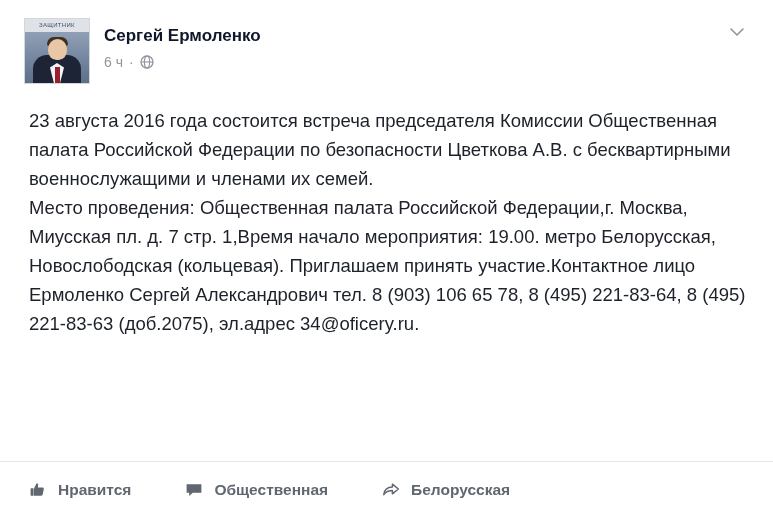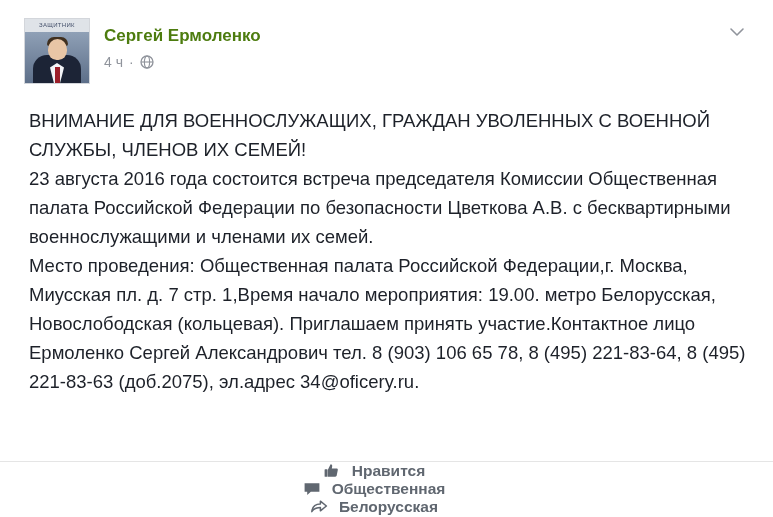--- a/index.html
+++ b/index.html
@@ -107,21 +107,21 @@
     margin-left: -2.5px;
     background: #9c1f2a;
   }
   .header-text {
     padding-left: 14px;
     padding-top: 8px;
   }
   .author-name {
     font-size: 17px;
     font-weight: bold;
-    color: #4d7c0f;
+    color: #0f172a;
     line-height: 20px;
     cursor: pointer;
   }
   .meta-row {
     display: flex;
     align-items: center;
     margin-top: 8px;
     font-size: 14px;
     color: #90949c;
   }
@@ -170,21 +170,20 @@
     position: absolute;
     left: 0;
     right: 0;
     bottom: 0;
     height: 56px;
     border-top: 1px solid #e5e5e5;
     display: flex;
     align-items: center;
     padding-left: 29px;
     box-sizing: border-box;
-    flex-direction: column;
   }
   .action {
     display: flex;
     align-items: center;
     margin-right: 54px;
     cursor: pointer;
     color: #606770;
     font-size: 15.5px;
     font-weight: bold;
   }
@@ -210,41 +209,40 @@
       <div class="body"></div>
       <div class="shirt"></div>
       <div class="tie"></div>
       <div class="hair"></div>
       <div class="head"></div>
     </div>
 
     <div class="header-text">
       <div class="author-name">Сергей Ермоленко</div>
       <div class="meta-row">
-        <span class="meta-time">4 ч</span>
+        <span class="meta-time">6 ч</span>
         <span class="meta-dot">·</span>
         <span class="globe-icon">
           <svg viewBox="0 0 14 14" width="14" height="14" aria-hidden="true">
             <circle cx="7" cy="7" r="6" fill="none" stroke="#90949c" stroke-width="1.3"></circle>
             <ellipse cx="7" cy="7" rx="2.6" ry="6" fill="none" stroke="#90949c" stroke-width="1.1"></ellipse>
             <line x1="1" y1="7" x2="13" y2="7" stroke="#90949c" stroke-width="1.1"></line>
           </svg>
         </span>
       </div>
     </div>
 
     <div class="chevron">
       <svg viewBox="0 0 20 20" width="20" height="20" aria-hidden="true">
         <path d="M4 7 L10 13 L16 7" fill="none" stroke="#90949c" stroke-width="1.6" stroke-linecap="round" stroke-linejoin="round"></path>
       </svg>
     </div>
   </div>
 
   <div class="post-body">
-    <p class="headline">ВНИМАНИЕ ДЛЯ ВОЕННОСЛУЖАЩИХ, ГРАЖДАН УВОЛЕННЫХ С ВОЕННОЙ СЛУЖБЫ, ЧЛЕНОВ ИХ СЕМЕЙ!</p>
     <p class="bodytext" style="white-space: pre-line;">23 августа 2016 года состоится встреча председателя Комиссии Общественная палата Российской Федерации по безопасности Цветкова А.В. с бесквартирными военнослужащими и членами их семей.
 Место проведения: Общественная палата Российской Федерации,г. Москва, Миусская пл. д. 7 стр. 1,Время начало мероприятия: 19.00. метро Белорусская, Новослободская (кольцевая). Приглашаем принять участие.Контактное лицо Ермоленко Сергей Александрович тел. 8 (903) 106 65 78, 8 (495) 221-83-64, 8 (495) 221-83-63 (доб.2075), эл.адрес 34@oficery.ru.</p>
   </div>
 
   <div class="actions">
     <div class="action">
       <span class="ico">
         <svg viewBox="0 0 18 18" width="18" height="18" aria-hidden="true">
           <path d="M5 7.5 L7.6 2.3 C8.8 2.3 9.4 3.1 9.2 4.3 L8.8 6.6 L13.6 6.6 C14.4 6.6 15 7.2 14.8 8 L13.7 13.6 C13.6 14.3 13 14.8 12.3 14.8 L5 14.8 Z" fill="#606770"></path>
           <rect x="1.6" y="7.3" width="3" height="7.5" rx="0.6" fill="#606770"></rect>

